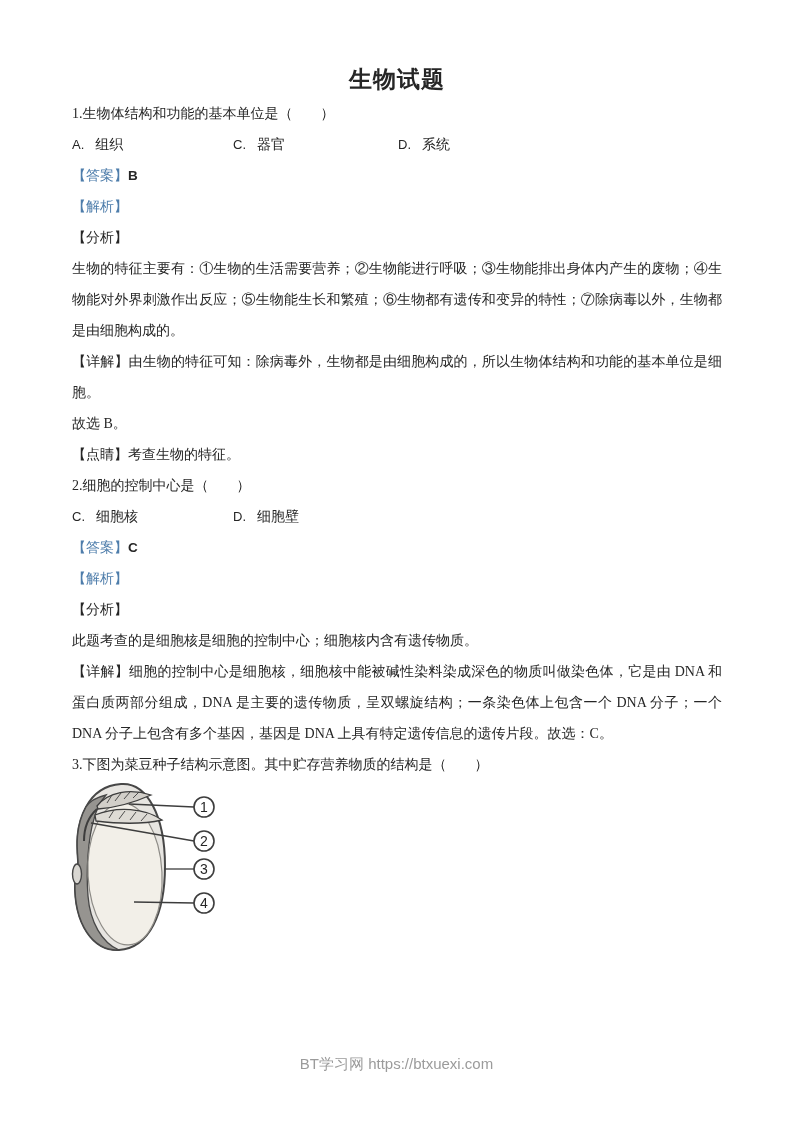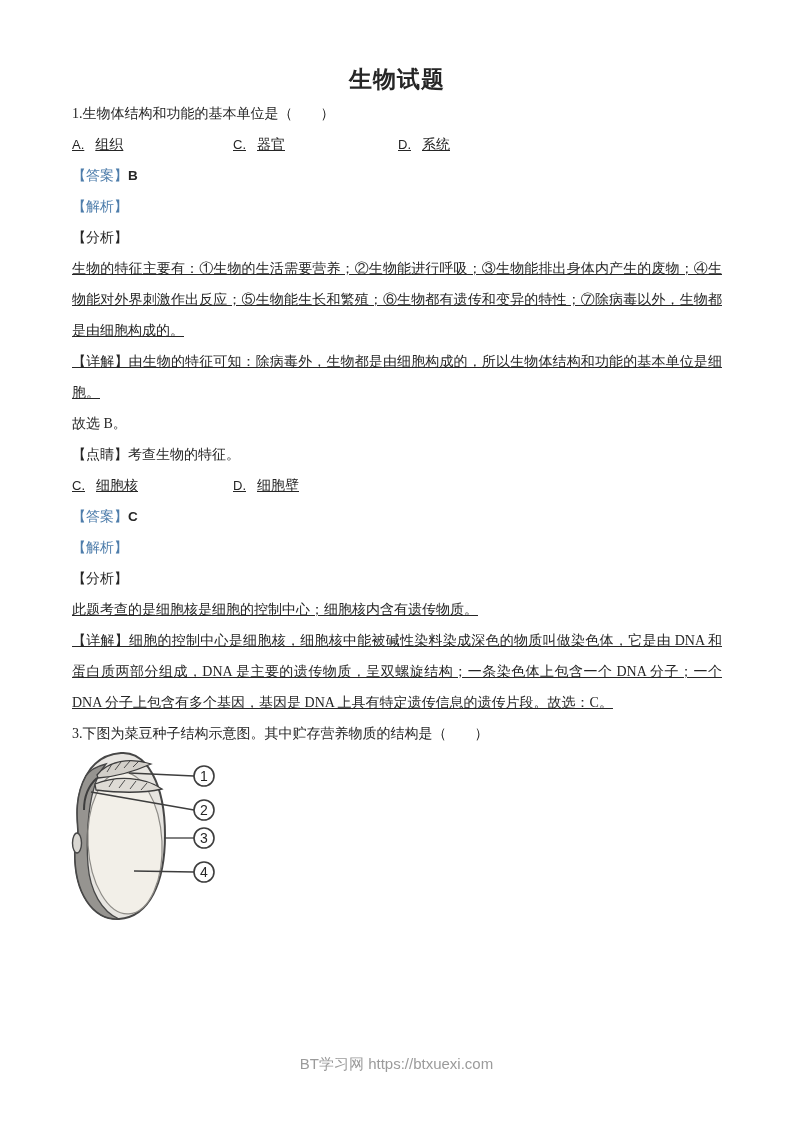--- a/index.html
+++ b/index.html
@@ -40,33 +40,32 @@
     margin-top: 12px;
     font-size: 17px;
     line-height: 30px;
     font-weight: bold;
     letter-spacing: 1px;
   }
   .line, .para {
     font-size: 14px;
     line-height: 31px;
   }
-  .para { text-align: justify; text-decoration: underline; }
+  .para { text-align: justify; }
   .tag { color: var(--tag-blue); text-align: right; }
   .answer-value {
     font-family: "Liberation Sans", sans-serif;
     font-size: 13.5px;
     font-weight: bold;
   }
   .options-row {
     display: grid;
     grid-template-columns: 161px 165px 162px auto;
     font-size: 14px;
     line-height: 31px;
-    text-decoration: underline;
   }
   .option .opt-letter {
     font-family: "Liberation Sans", sans-serif;
     font-size: 13px;
     margin-right: 11px;
   }
   .figure-wrap {
     margin-left: -11px;
     height: 176px;
   }
@@ -110,20 +109,21 @@
     <div class="line">【分析】</div>
 
     <div class="para">生物的特征主要有：①生物的生活需要营养；②生物能进行呼吸；③生物能排出身体内产生的废物；④生物能对外界刺激作出反应；⑤生物能生长和繁殖；⑥生物都有遗传和变异的特性；⑦除病毒以外，生物都是由细胞构成的。</div>
 
     <div class="para">【详解】由生物的特征可知：除病毒外，生物都是由细胞构成的，所以生物体结构和功能的基本单位是细胞。</div>
 
     <div class="line">故选 B。</div>
 
     <div class="line">【点睛】考查生物的特征。</div>
 
+    <div class="line">2.细胞的控制中心是（　　）</div>
 
     <div class="options-row">
       <span class="option"><span class="opt-letter">C.</span><span>细胞核</span></span>
       <span class="option"><span class="opt-letter">D.</span><span>细胞壁</span></span>
     </div>
 
     <div class="line">
       <span class="tag">【答案】</span><span class="answer-value">C</span>
     </div>
 

